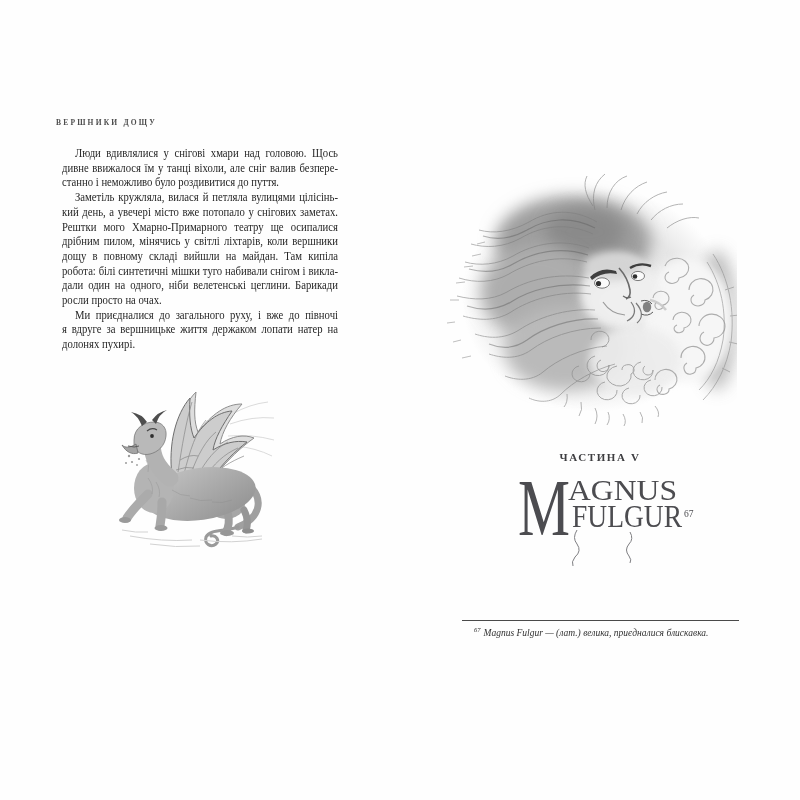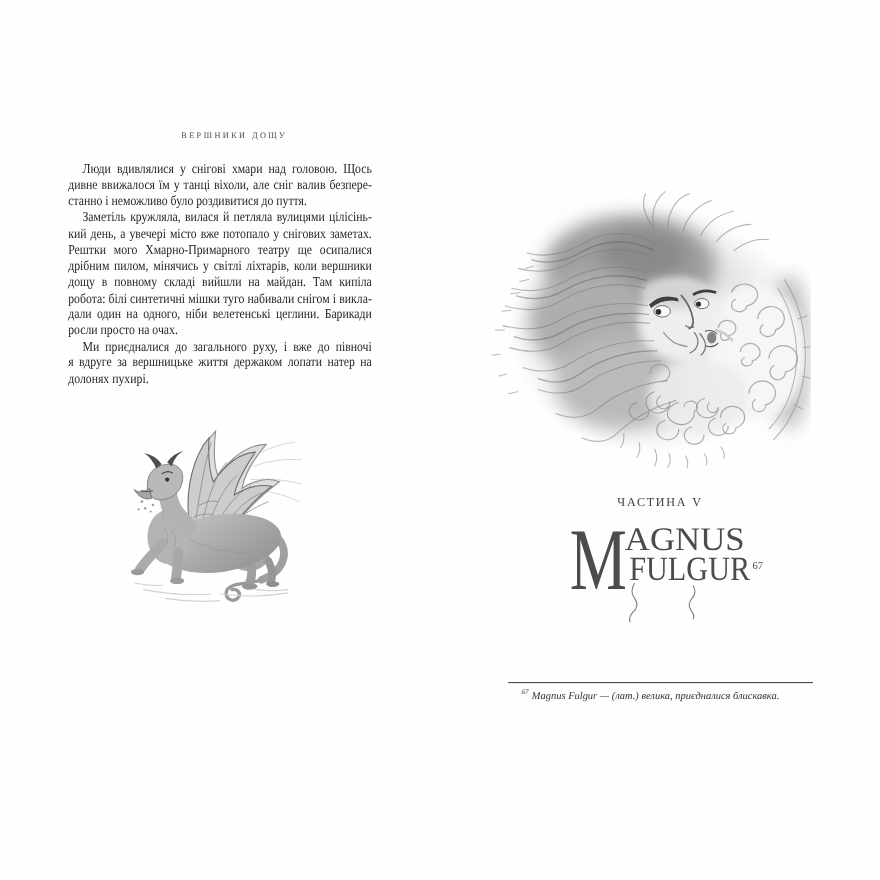--- a/index.html
+++ b/index.html
@@ -2,37 +2,37 @@
 <html><head>
 <meta charset="utf-8">
 <style>
   html,body{margin:0;padding:0;background:#ffffff;}
   .spread{
     position:relative;width:800px;height:800px;background:#fefefe;
     font-family:"Liberation Serif","DejaVu Serif",serif;overflow:hidden;
   }
   
   .running-head{
-    position:absolute;left:75px;top:118px;width:276px;text-align:center;
-    font-size:7.5px;letter-spacing:2.2px;color:#4c4c4c;font-weight:normal;
+    position:absolute;left:56px;top:118px;width:276px;text-align:left;
+    font-size:7.5px;letter-spacing:2.2px;color:#4c4c4c;font-weight:bold;
   }
   .textblock{
     position:absolute;left:62px;top:146px;width:320px;
     transform:scaleX(0.8625);transform-origin:0 0;
     font-size:12.4px;color:#262626;
   }
   .line{display:block;line-height:14.7px;text-align:justify;text-align-last:justify;white-space:normal;}
   .line.first{text-indent:15px;}
   .line.last{text-align-last:left;}
   .dragon{position:absolute;left:112px;top:386px;}
   
   .windface{position:absolute;left:445px;top:170px;}
   .part-label{
     position:absolute;left:462px;top:451px;width:276px;text-align:center;
-    font-size:11px;letter-spacing:1.6px;color:#3e3e41;
+    font-size:11px;letter-spacing:1.6px;color:#3e3e41;font-weight:bold;
   }
   .title-svg{position:absolute;left:460px;top:474px;}
   .title-svg text{font-family:"Liberation Serif","DejaVu Serif",serif;fill:#4c4c50;}
   .fn-rule{position:absolute;left:462px;top:620px;width:277px;height:1px;background:#4a4a4a;}
   .footnote{
     position:absolute;left:462px;top:624px;width:277px;padding-left:12px;
     box-sizing:border-box;font-size:9.5px;font-style:italic;color:#303030;line-height:12px;
   }
   .fn-sup{font-size:6.5px;vertical-align:super;font-style:italic;margin-right:3px;}
 </style>

